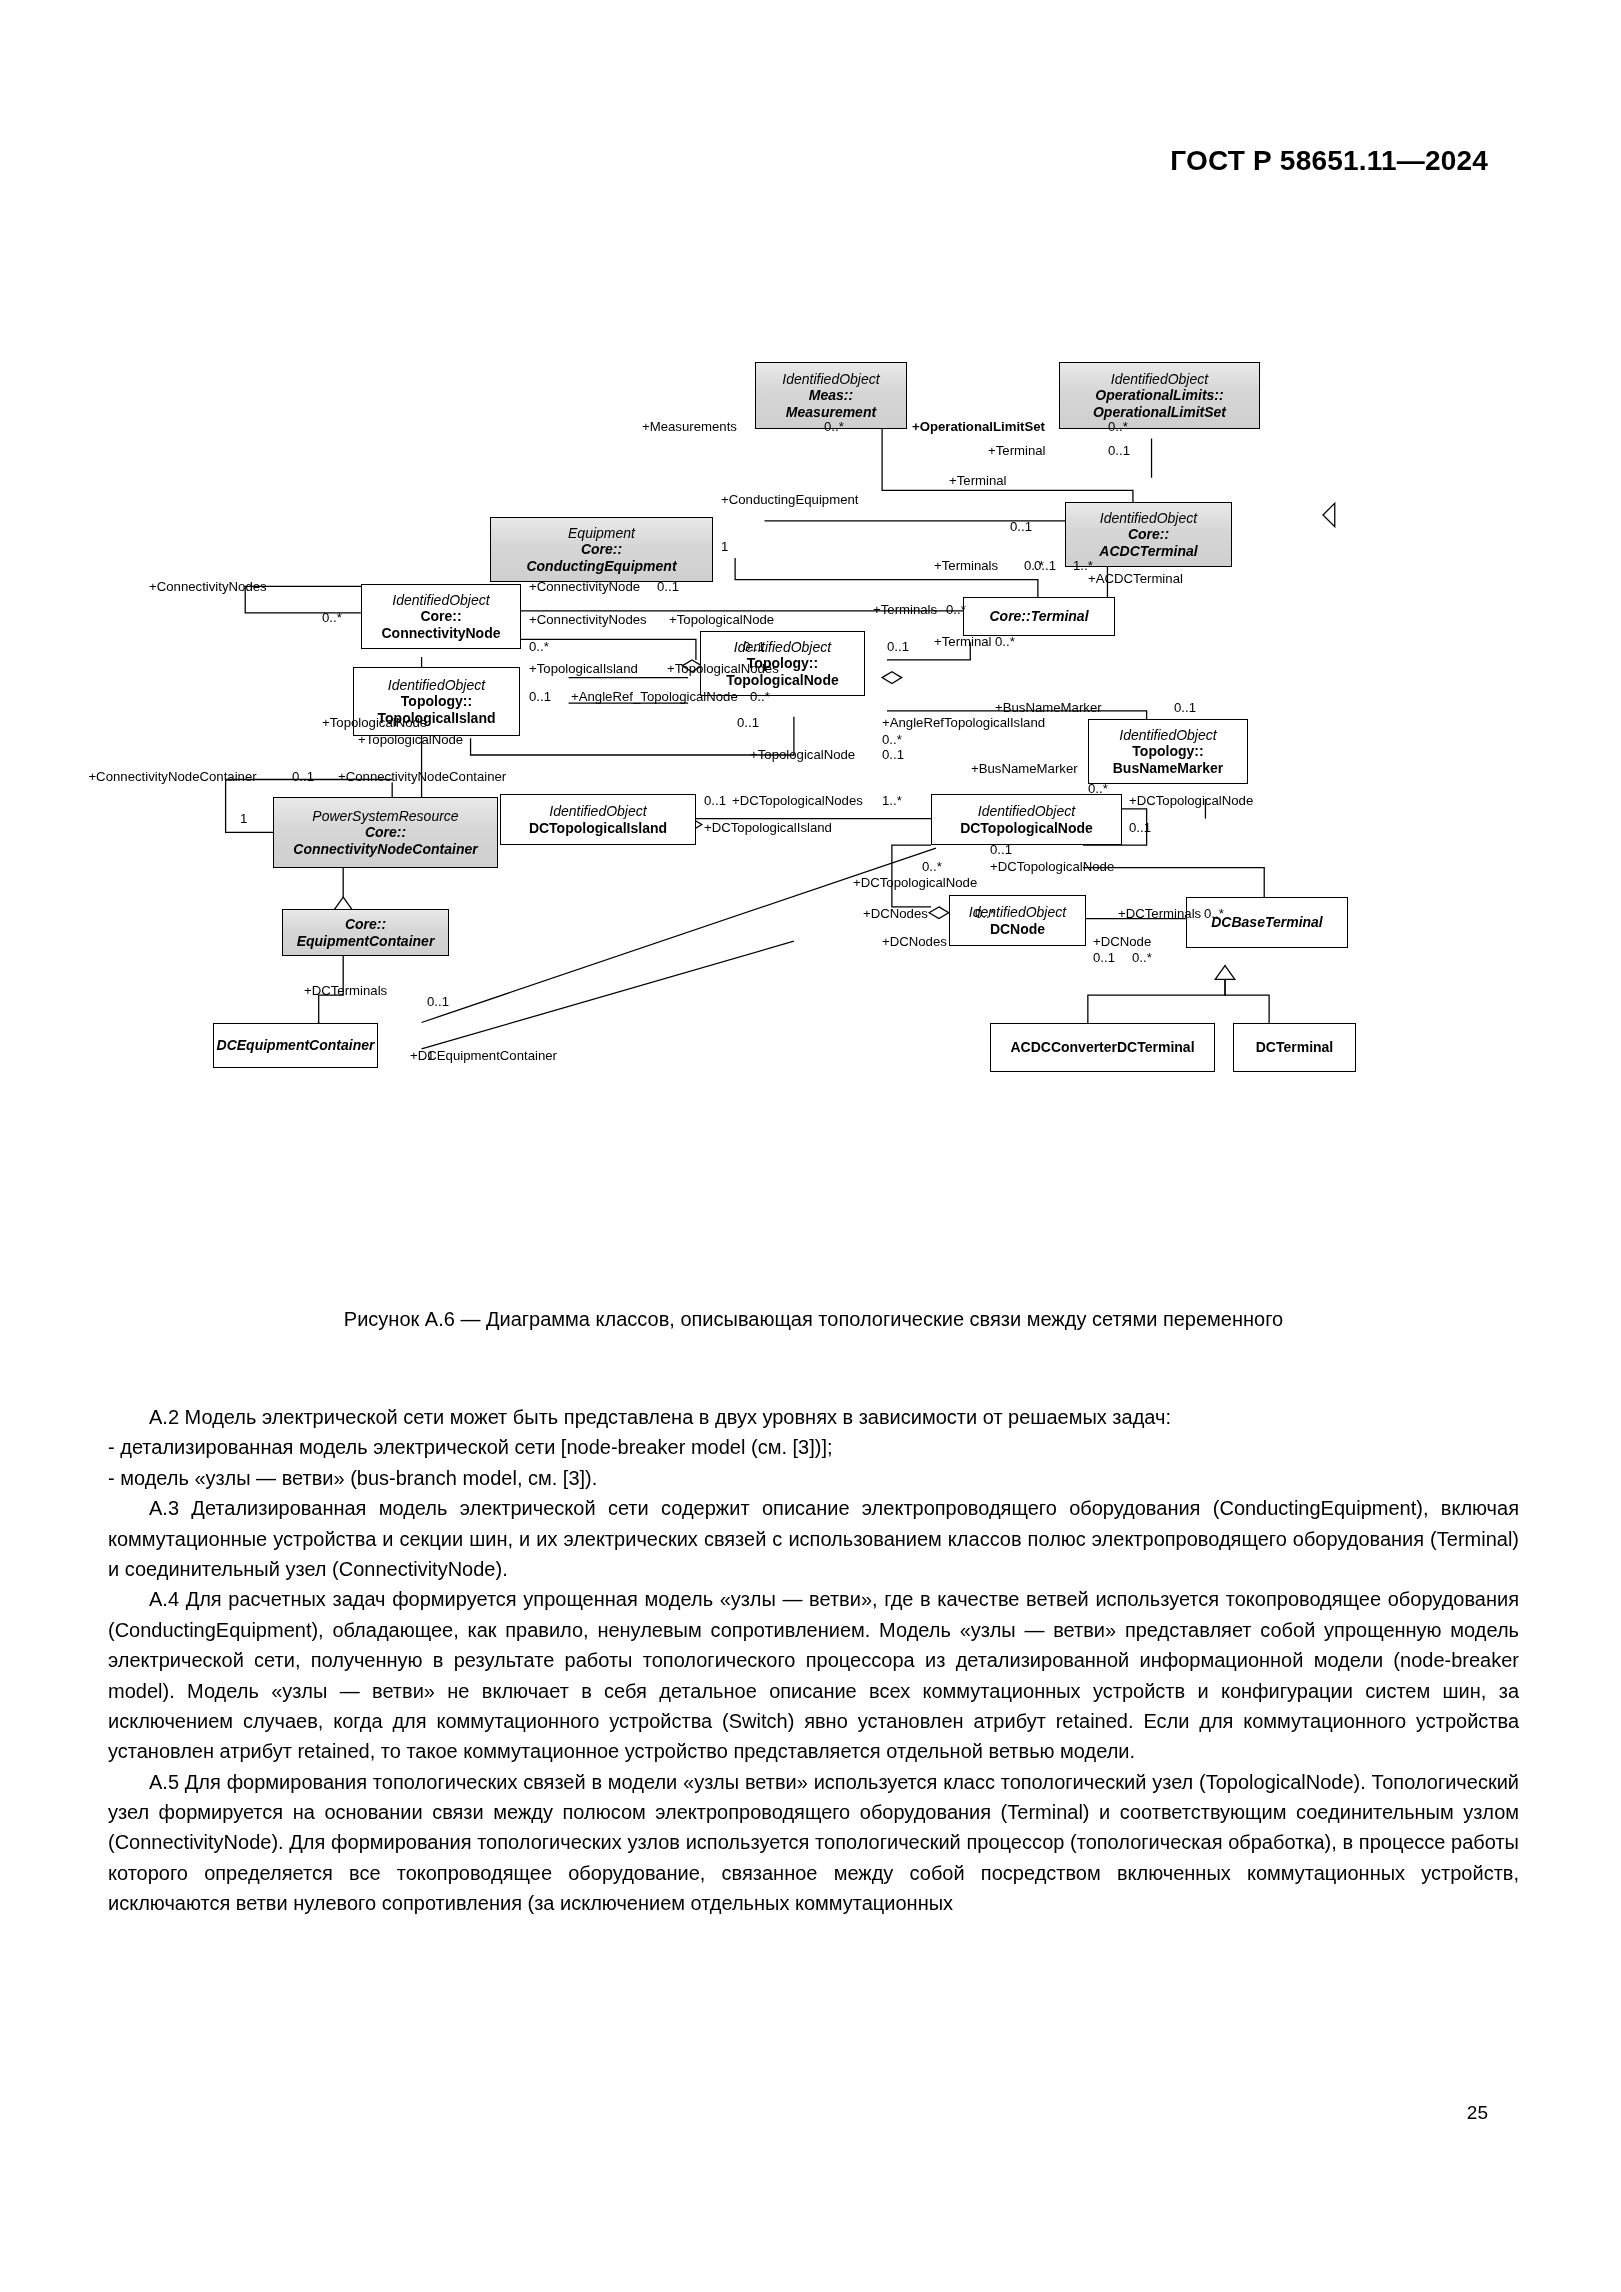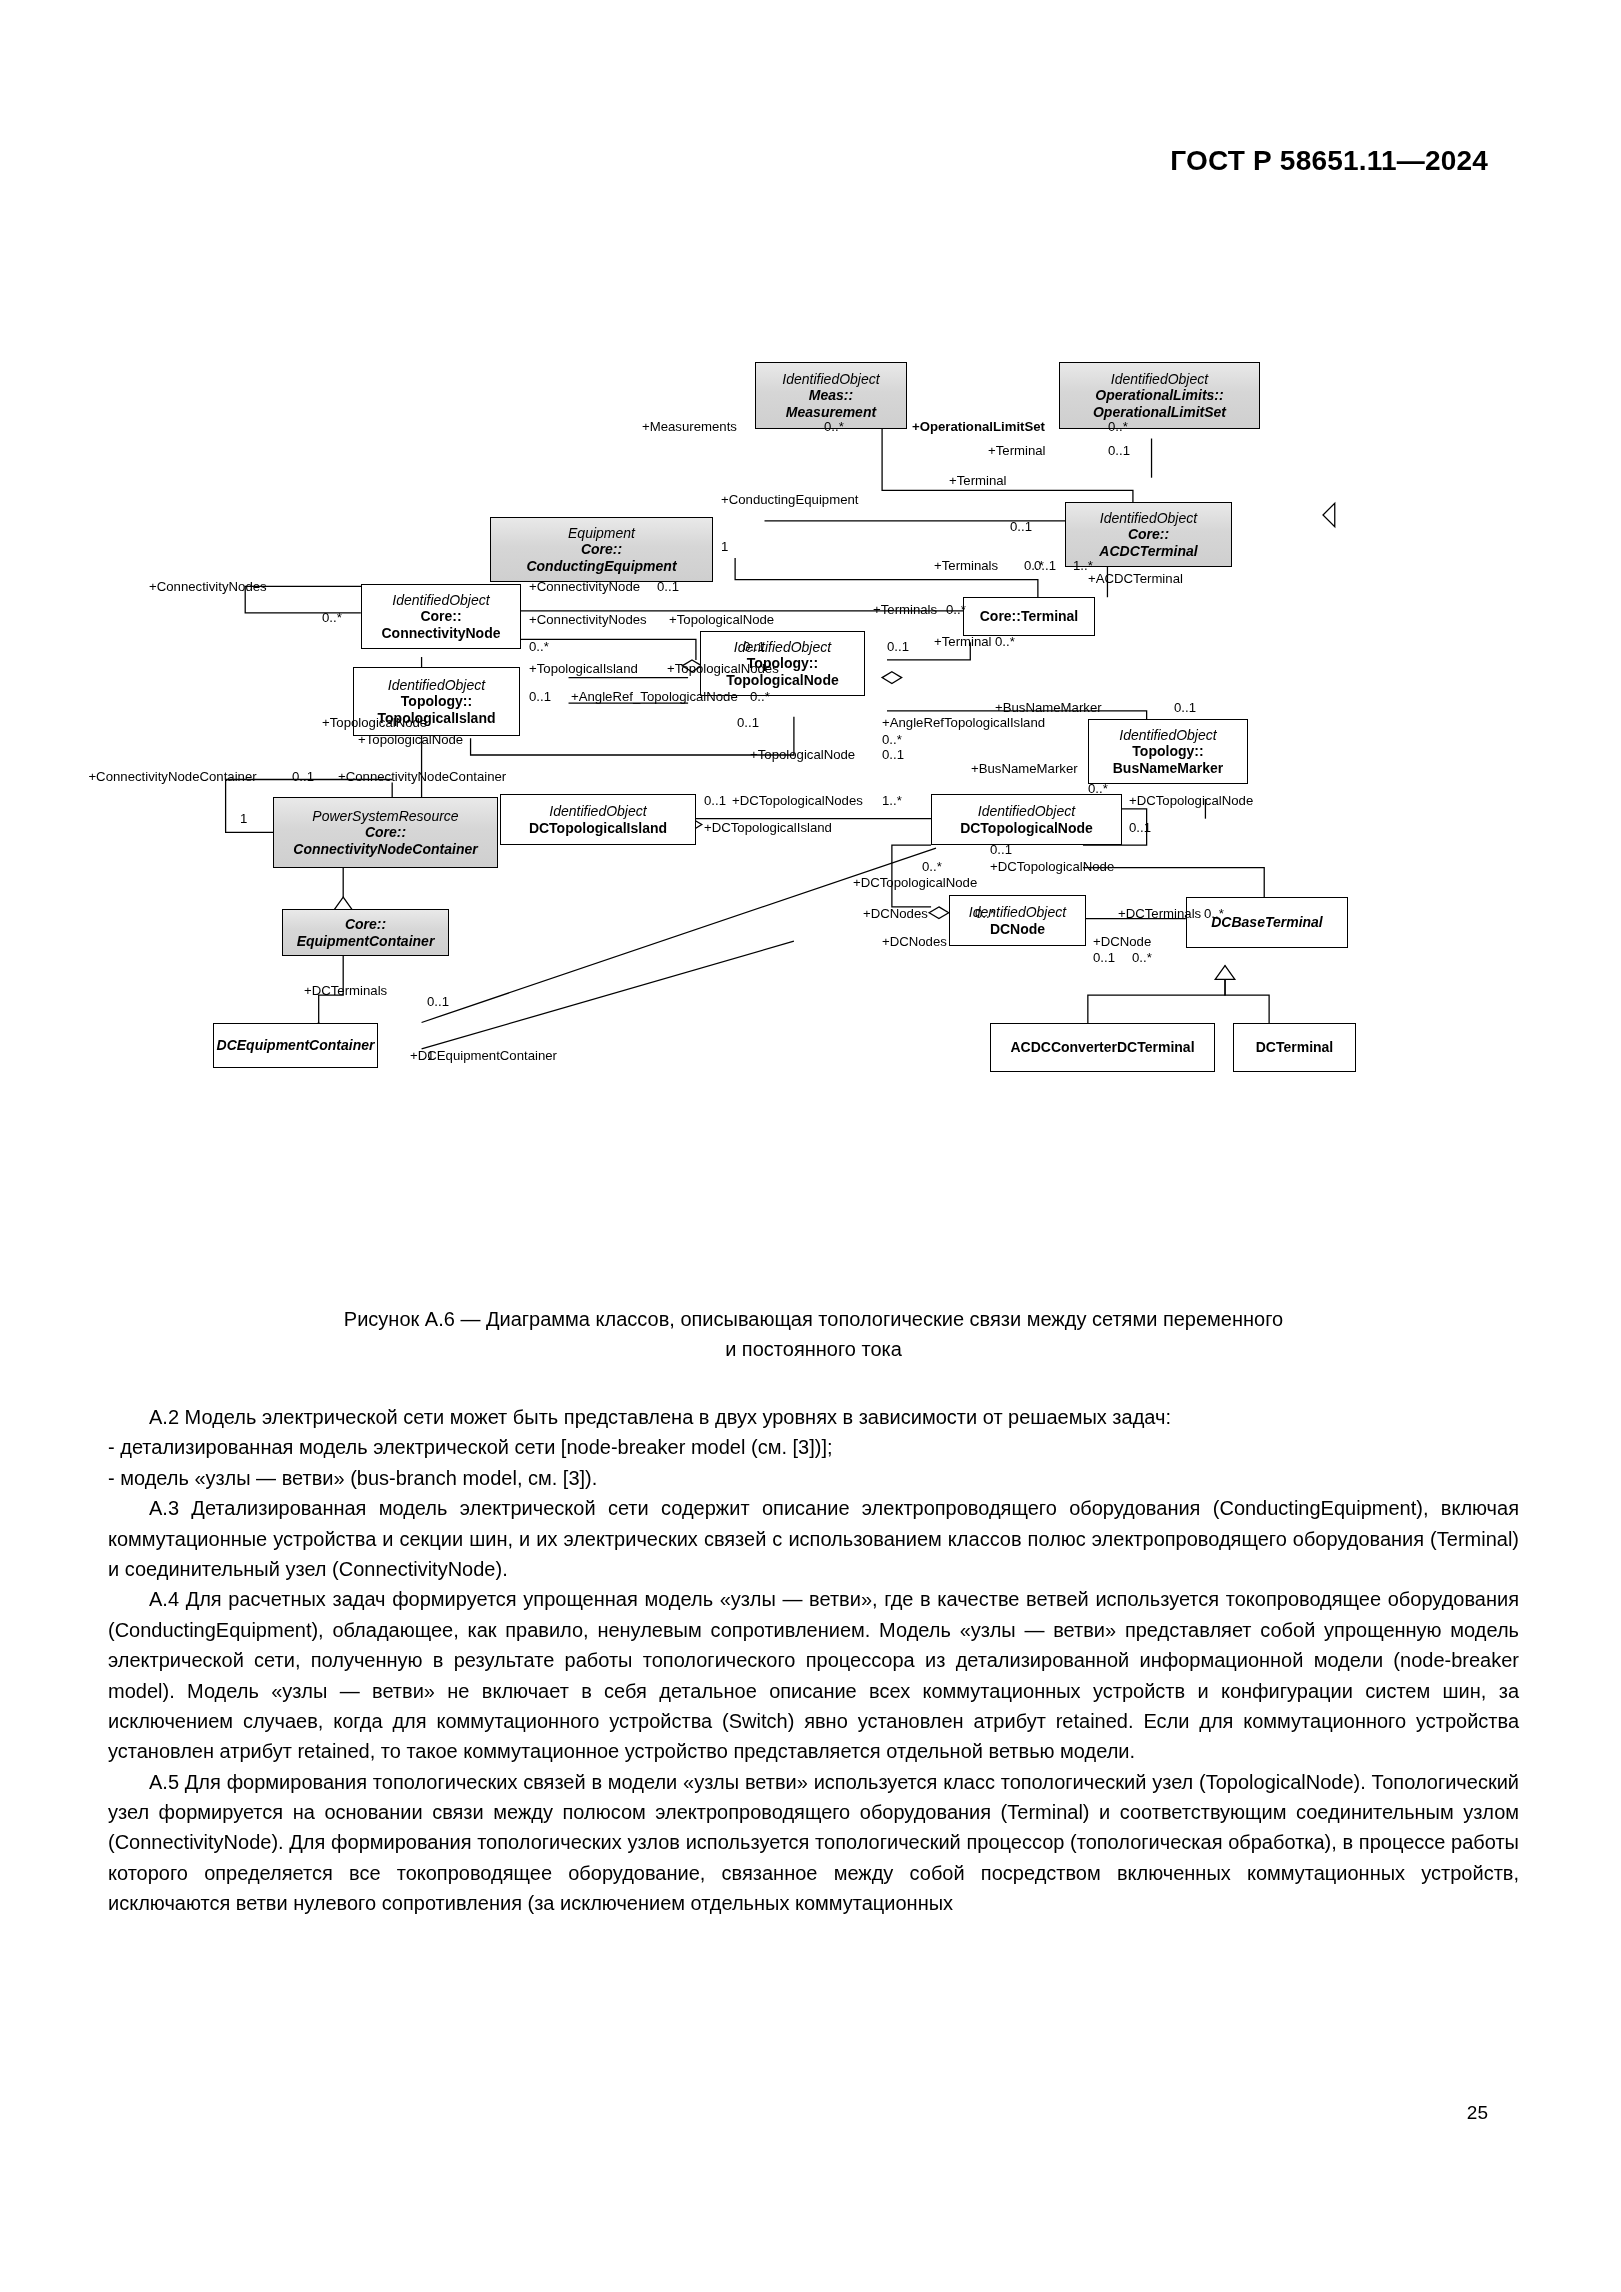--- a/index.html
+++ b/index.html
@@ -209,21 +209,21 @@
       <div class="bolditalic">Core::</div>
       <div class="bolditalic">ACDCTerminal</div>
     </div>
 
     <div class="box" style="left:253px; top:363px; width:160px; height:65px;">
       <div class="ital">IdentifiedObject</div>
       <div class="bold">Core::</div>
       <div class="bold">ConnectivityNode</div>
     </div>
 
-    <div class="box" style="left:855px; top:376px; width:132px; height:39px;">
+    <div class="box" style="left:855px; top:376px; width:152px; height:39px;font-style:italic;">
       <div class="bold">Core::Terminal</div>
     </div>
 
     <div class="box" style="left:592px; top:410px; width:165px; height:65px;">
       <div class="ital">IdentifiedObject</div>
       <div class="bold">Topology::</div>
       <div class="bold">TopologicalNode</div>
     </div>
 
     <div class="box" style="left:245px; top:446px; width:167px; height:69px;">
@@ -347,21 +347,20 @@
     <div class="lbl" style="left:1024px; top:730px;">0..*</div>
     <div class="lbl" style="left:985px; top:730px;">0..1</div>
     <div class="lbl" style="left:196px; top:763px;">+DCTerminals</div>
     <div class="lbl" style="left:319px; top:774px;">0..1</div>
     <div class="lbl" style="left:302px; top:828px;">+DCEquipmentContainer</div>
     <div class="lbl" style="left:319px; top:828px;">1</div>
   </div>
 
   <div class="caption">
     <div>Рисунок А.6 — Диаграмма классов, описывающая топологические связи между сетями переменного</div>
-    <div>и постоянного тока</div>
   </div>
 
   <div class="body">
     <p class="ind">А.2  Модель электрической сети может быть представлена в двух уровнях в зависимости от решаемых задач:</p>
     <p>- детализированная модель электрической сети [node-breaker model (см. [3])];</p>
     <p>- модель «узлы — ветви» (bus-branch model, см. [3]).</p>
     <p class="ind">А.3  Детализированная модель электрической сети содержит описание электропроводящего оборудования (ConductingEquipment), включая коммутационные устройства и секции шин, и их электрических связей с использованием классов полюс электропроводящего оборудования (Terminal) и соединительный узел (ConnectivityNode).</p>
     <p class="ind">А.4  Для расчетных задач формируется упрощенная модель «узлы — ветви», где в качестве ветвей используется токопроводящее оборудования (ConductingEquipment), обладающее, как правило, ненулевым сопротивлением. Модель «узлы — ветви» представляет собой упрощенную модель электрической сети, полученную в результате работы топологического процессора из детализированной информационной модели (node-breaker model). Модель «узлы — ветви» не включает в себя детальное описание всех коммутационных устройств и конфигурации систем шин, за исключением случаев, когда для коммутационного устройства (Switch) явно установлен атрибут retained. Если для коммутационного устройства установлен атрибут retained, то такое коммутационное устройство представляется отдельной ветвью модели.</p>
     <p class="ind">А.5  Для формирования топологических связей в модели «узлы ветви» используется класс топологический узел (TopologicalNode). Топологический узел формируется на основании связи между полюсом электропроводящего оборудования (Terminal) и соответствующим соединительным узлом (ConnectivityNode). Для формирования топологических узлов используется топологический процессор (топологическая обработка), в процессе работы которого определяется все токопроводящее оборудование, связанное между собой посредством включенных коммутационных устройств, исключаются ветви нулевого сопротивления (за исключением отдельных коммутационных</p>
   </div>

